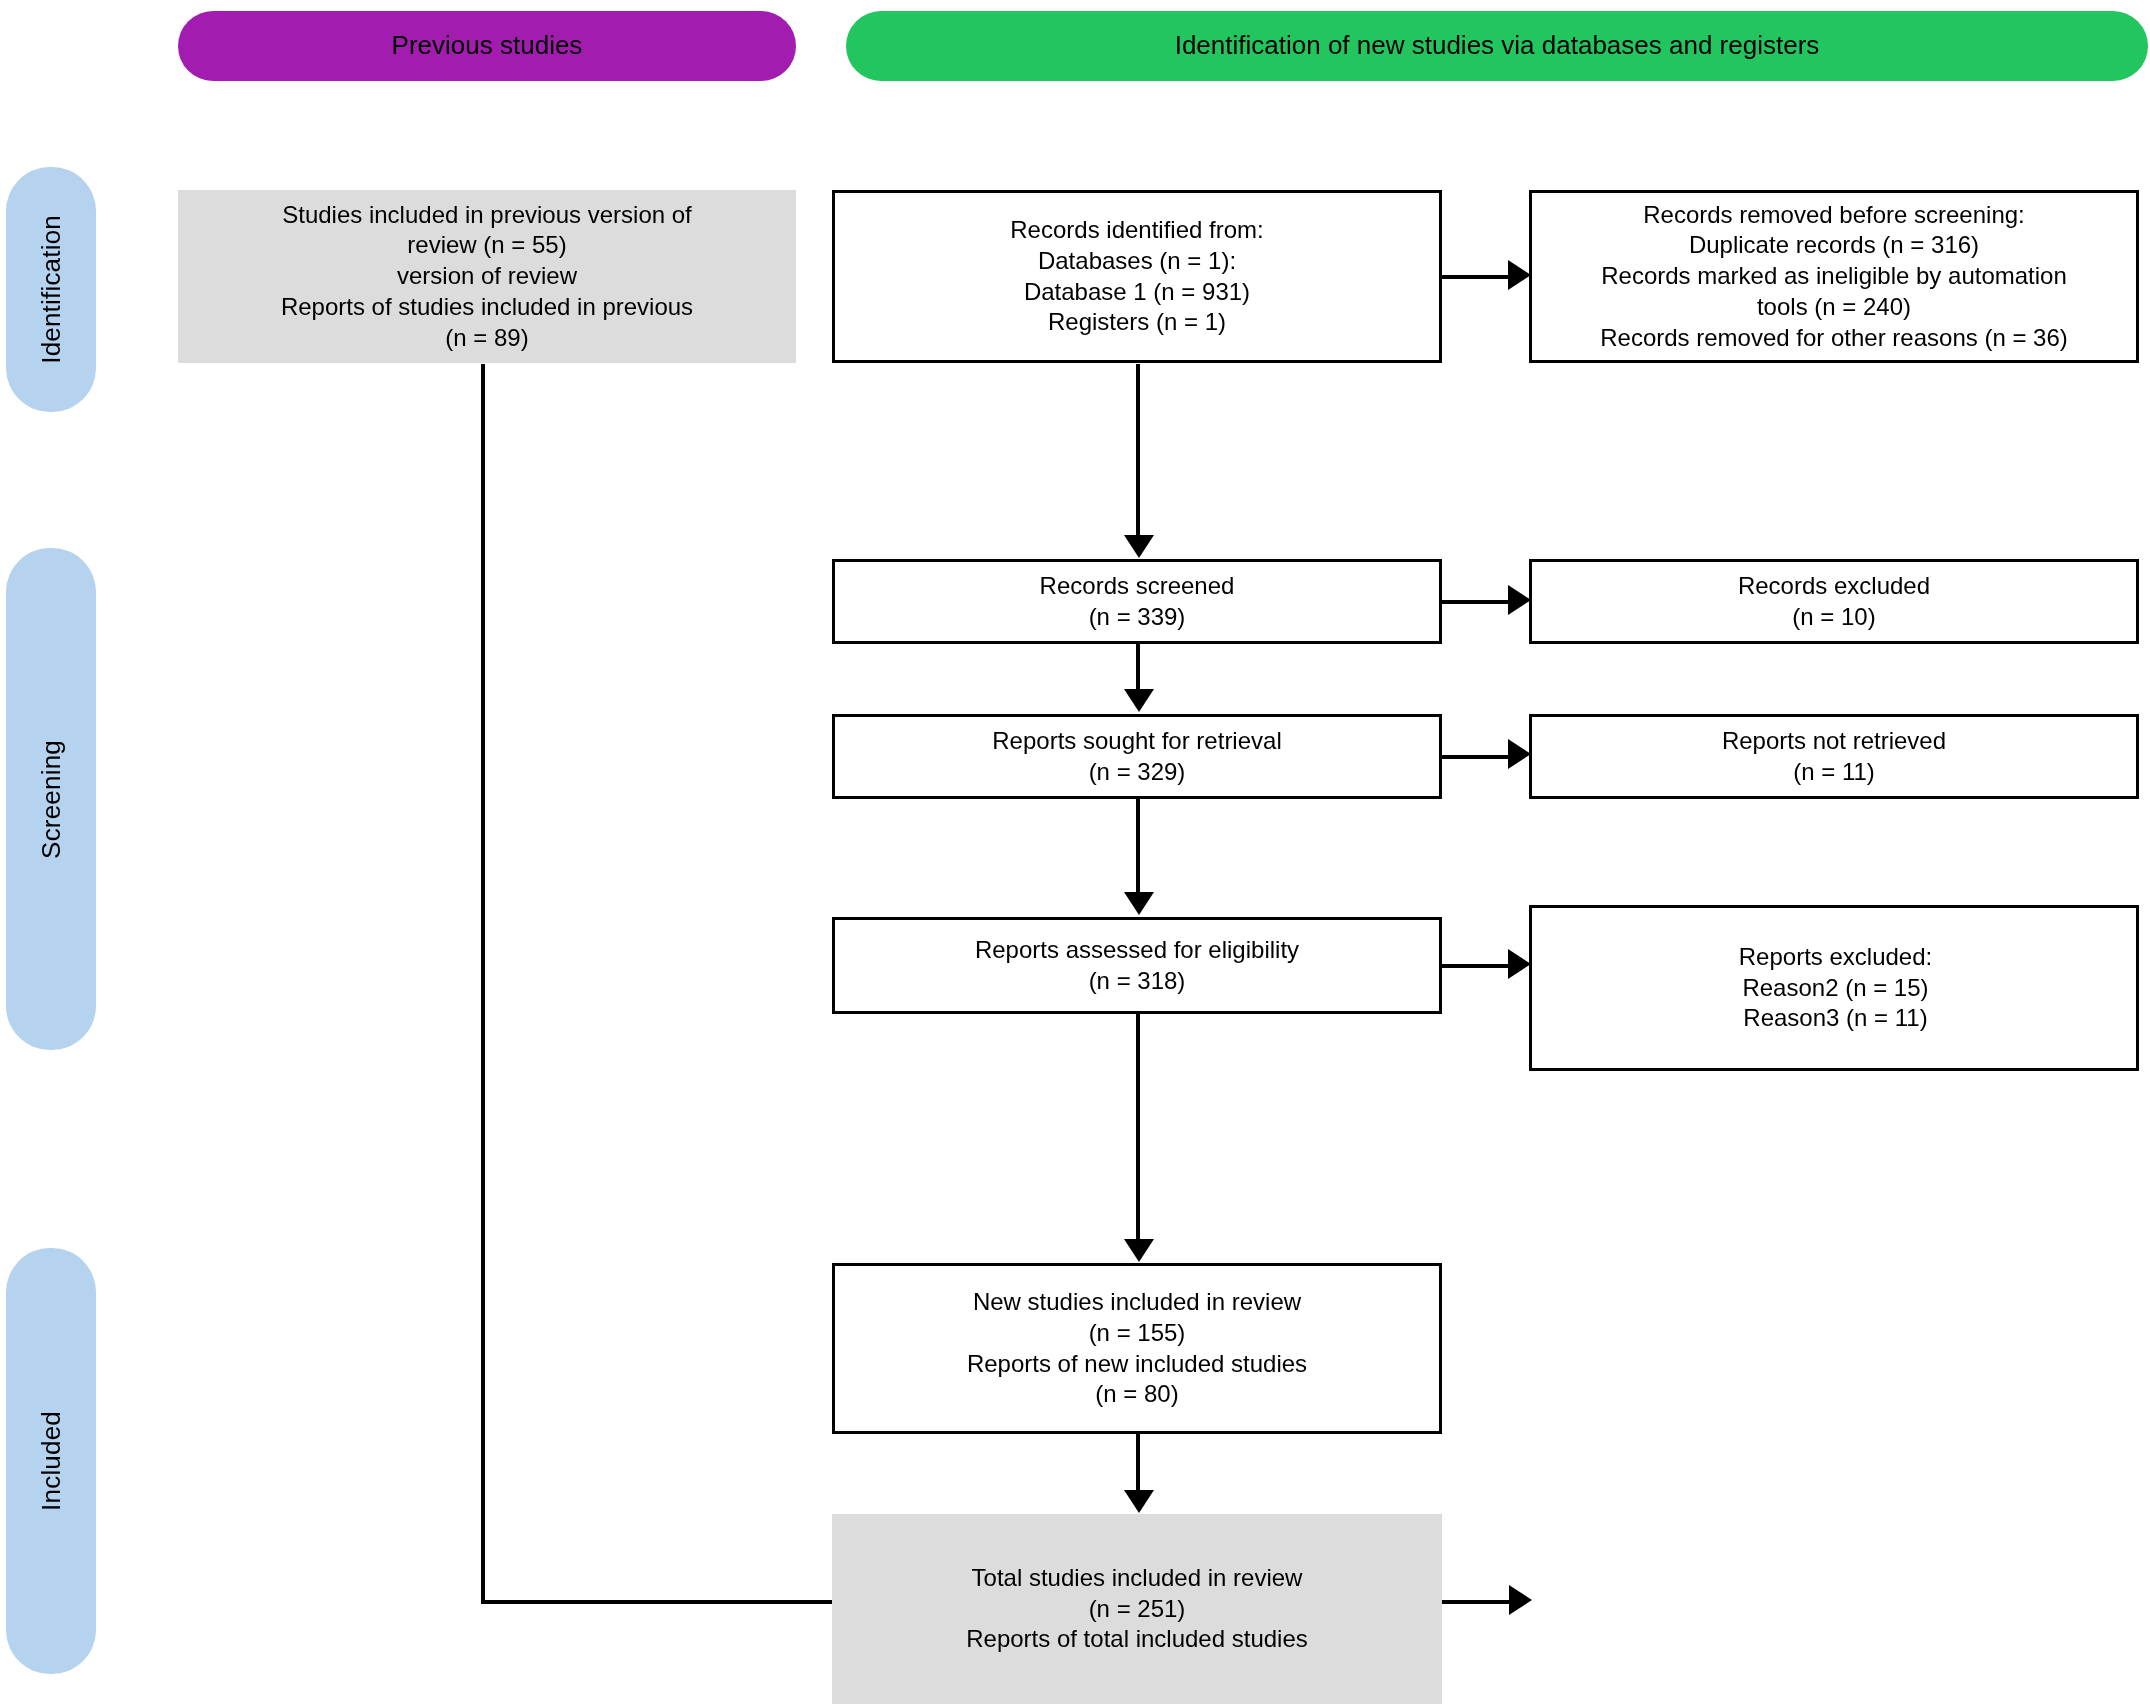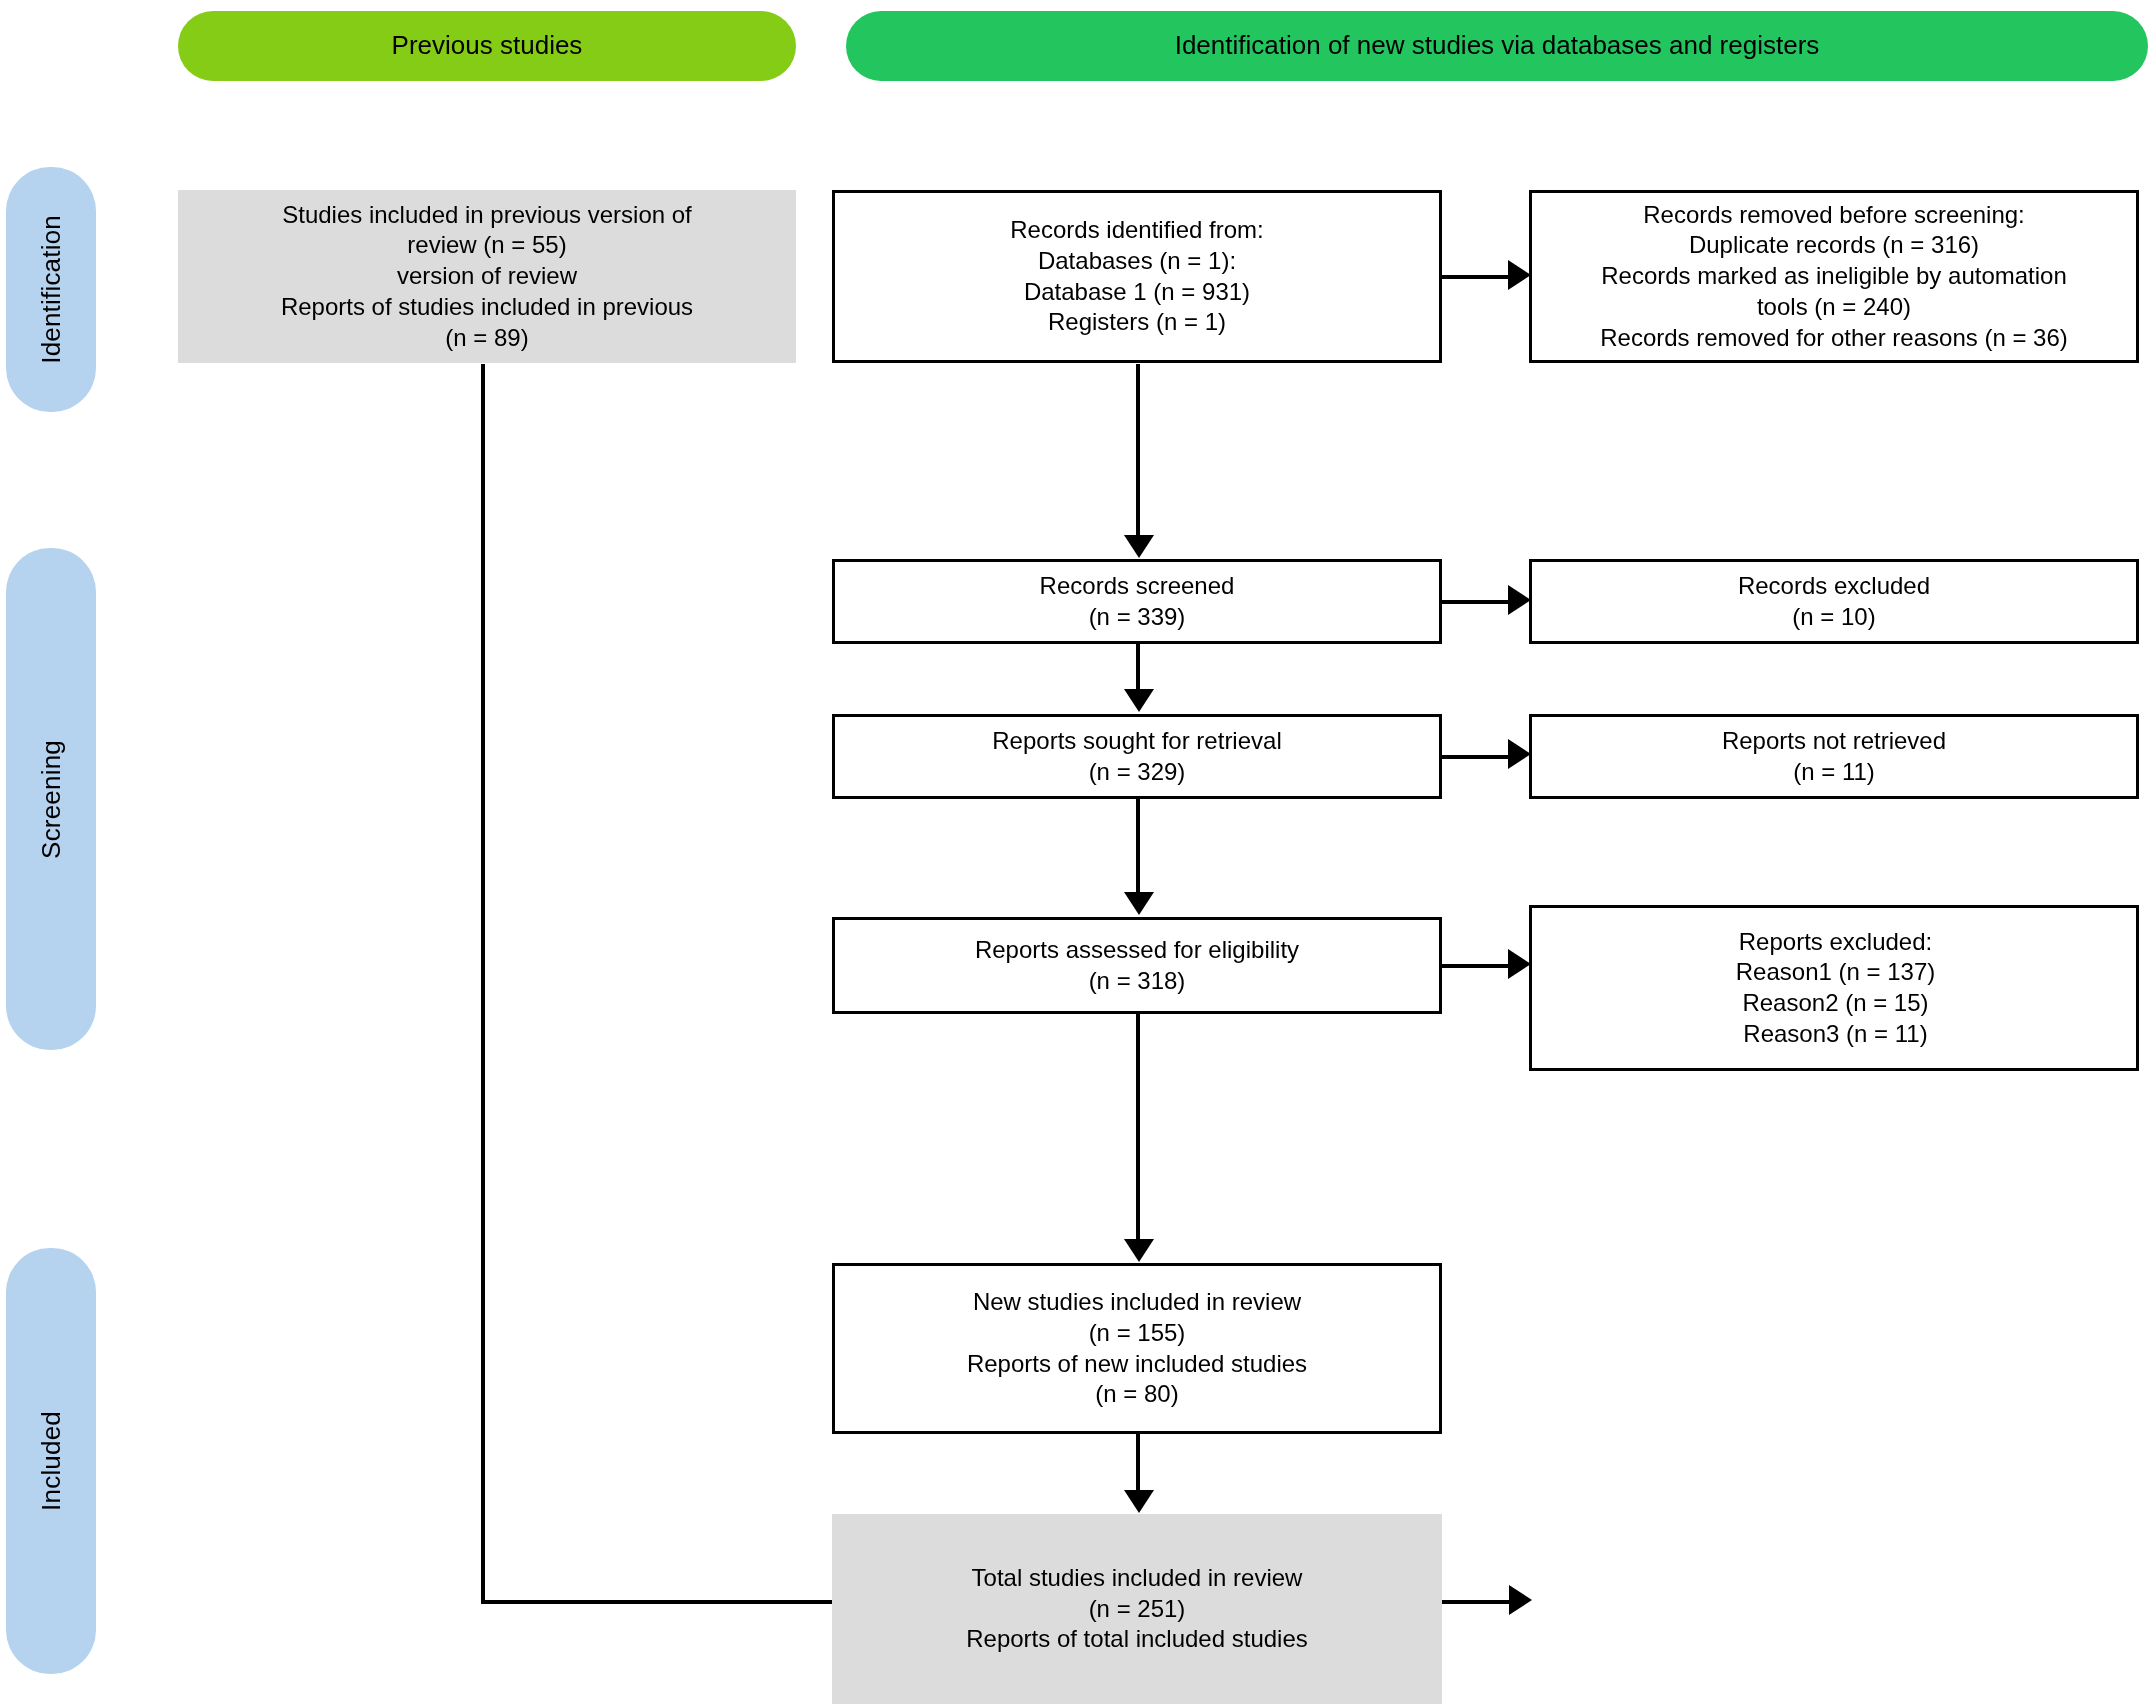--- a/index.html
+++ b/index.html
@@ -24,21 +24,21 @@
     justify-content:center;
     text-align:center;
     color:#000;
     font-size:26px;
     line-height:1.25;
     padding:0 20px;
     box-sizing:border-box;
   }
   #pill-previous{
     left:178px; top:10.7px; width:618px; height:70px;
-    background:#84cc16;
+    background:#a21caf;
     text-align:center;
   }
   #pill-identification{
     left:846px; top:10.7px; width:1302px; height:70px;
     background:#22c55e;
   }
 
   
   .sidebar-bar{
     position:absolute;
@@ -261,21 +261,20 @@
   <div class="box outlined" id="box-assessed">
     <div class="lines">
       <div>Reports assessed for eligibility</div>
       <div>(n = 318)</div>
     </div>
   </div>
 
   <div class="box outlined" id="box-rep-excluded">
     <div class="lines">
       <div>Reports excluded:</div>
-      <div>Reason1 (n = 137)</div>
       <div>Reason2 (n = 15)</div>
       <div>Reason3 (n = 11)</div>
     </div>
   </div>
 
   <div class="box outlined" id="box-new-included">
     <div class="lines">
       <div>New studies included in review</div>
       <div>(n = 155)</div>
       <div>Reports of new included studies</div>

